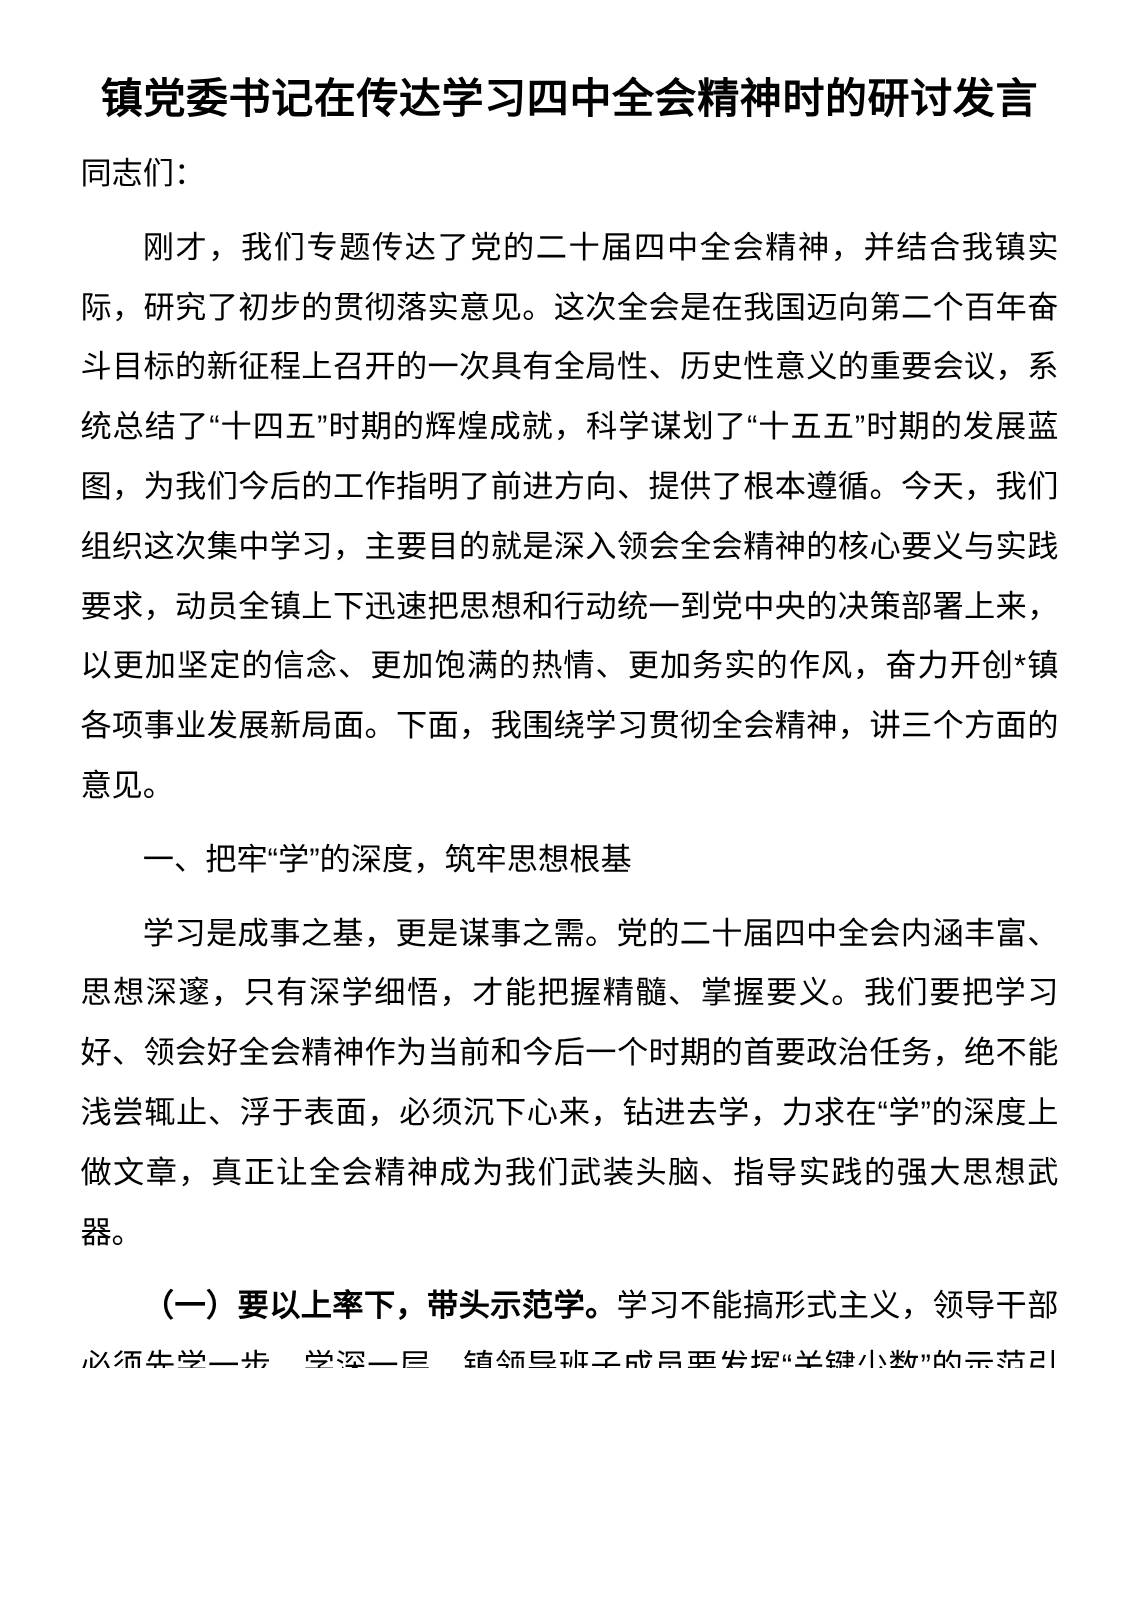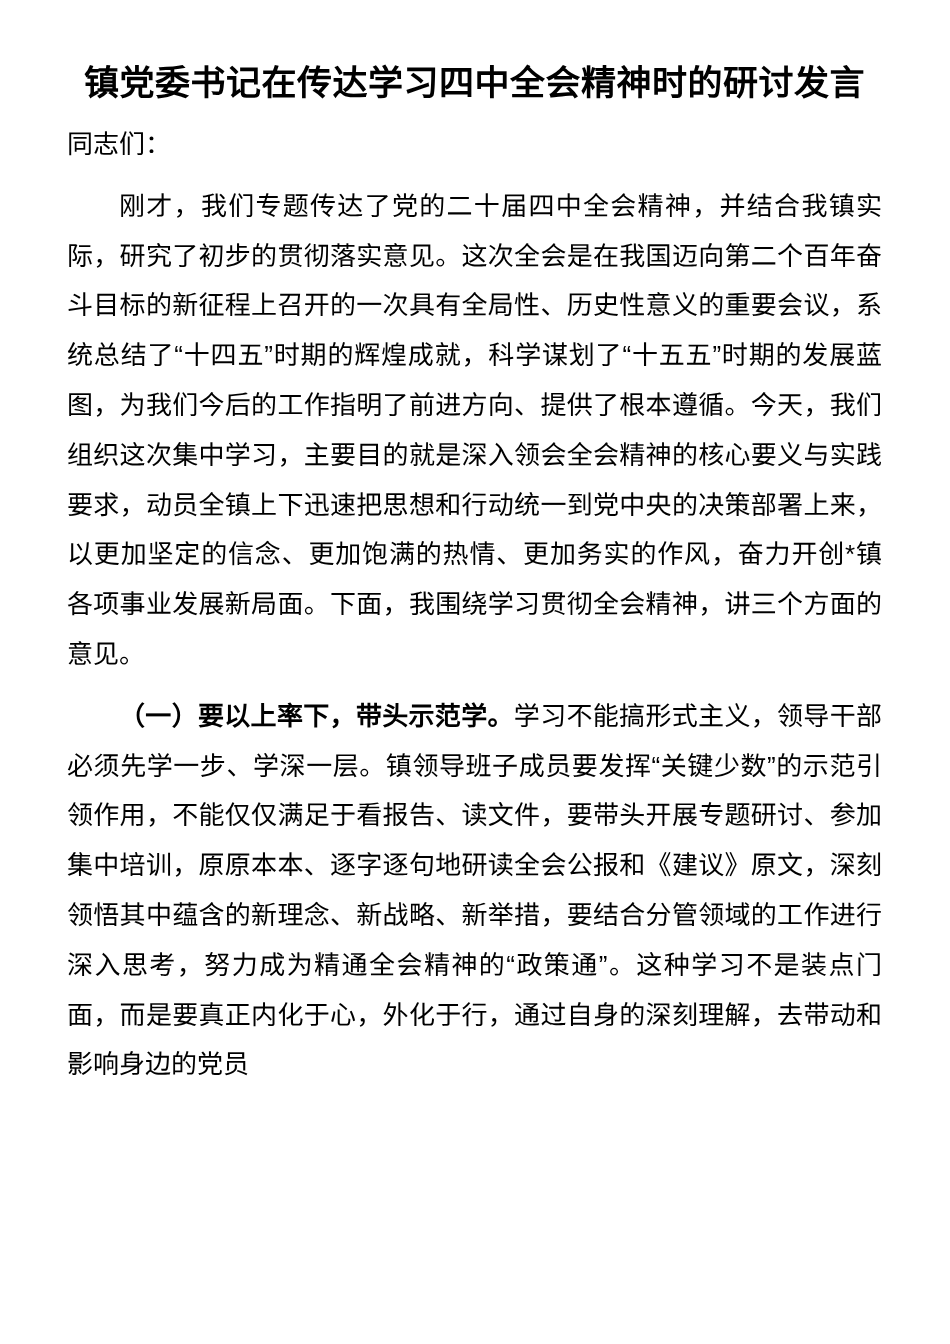--- a/index.html
+++ b/index.html
@@ -51,19 +51,21 @@
 <div class="page">
 
   <h1 class="doc-title">镇党委书记在传达学习四中全会精神时的研讨发言</h1>
 
   <div class="body-text">
 
     <p class="para salutation" style="text-indent:0;">同志们：</p>
 
     <p class="para">刚才，我们专题传达了党的二十届四中全会精神，并结合我镇实际，研究了初步的贯彻落实意见。这次全会是在我国迈向第二个百年奋斗目标的新征程上召开的一次具有全局性、历史性意义的重要会议，系统总结了“十四五”时期的辉煌成就，科学谋划了“十五五”时期的发展蓝图，为我们今后的工作指明了前进方向、提供了根本遵循。今天，我们组织这次集中学习，主要目的就是深入领会全会精神的核心要义与实践要求，动员全镇上下迅速把思想和行动统一到党中央的决策部署上来，以更加坚定的信念、更加饱满的热情、更加务实的作风，奋力开创*镇各项事业发展新局面。下面，我围绕学习贯彻全会精神，讲三个方面的意见。</p>
 
+    <p class="para">一、把牢“学”的深度，筑牢思想根基</p>
 
+    <p class="para">学习是成事之基，更是谋事之需。党的二十届四中全会内涵丰富、思想深邃，只有深学细悟，才能把握精髓、掌握要义。我们要把学习好、领会好全会精神作为当前和今后一个时期的首要政治任务，绝不能浅尝辄止、浮于表面，必须沉下心来，钻进去学，力求在“学”的深度上做文章，真正让全会精神成为我们武装头脑、指导实践的强大思想武器。</p>
 
     <p class="para"><span class="para-lead">（一）要以上率下，带头示范学。</span><span>学习不能搞形式主义，领导干部必须先学一步、学深一层。镇领导班子成员要发挥“关键少数”的示范引领作用，不能仅仅满足于看报告、读文件，要带头开展专题研讨、参加集中培训，原原本本、逐字逐句地研读全会公报和《建议》原文，深刻领悟其中蕴含的新理念、新战略、新举措，要结合分管领域的工作进行深入思考，努力成为精通全会精神的“政策通”。这种学习不是装点门面，而是要真正内化于心，外化于行，通过自身的深刻理解，去带动和影响身边的党员</span></p>
 
   </div>
 
 </div>
 
 </body></html>

